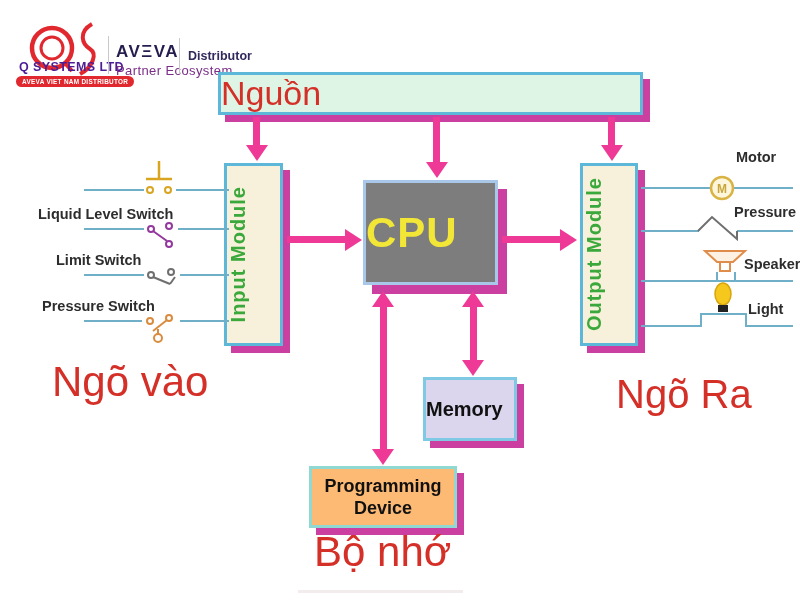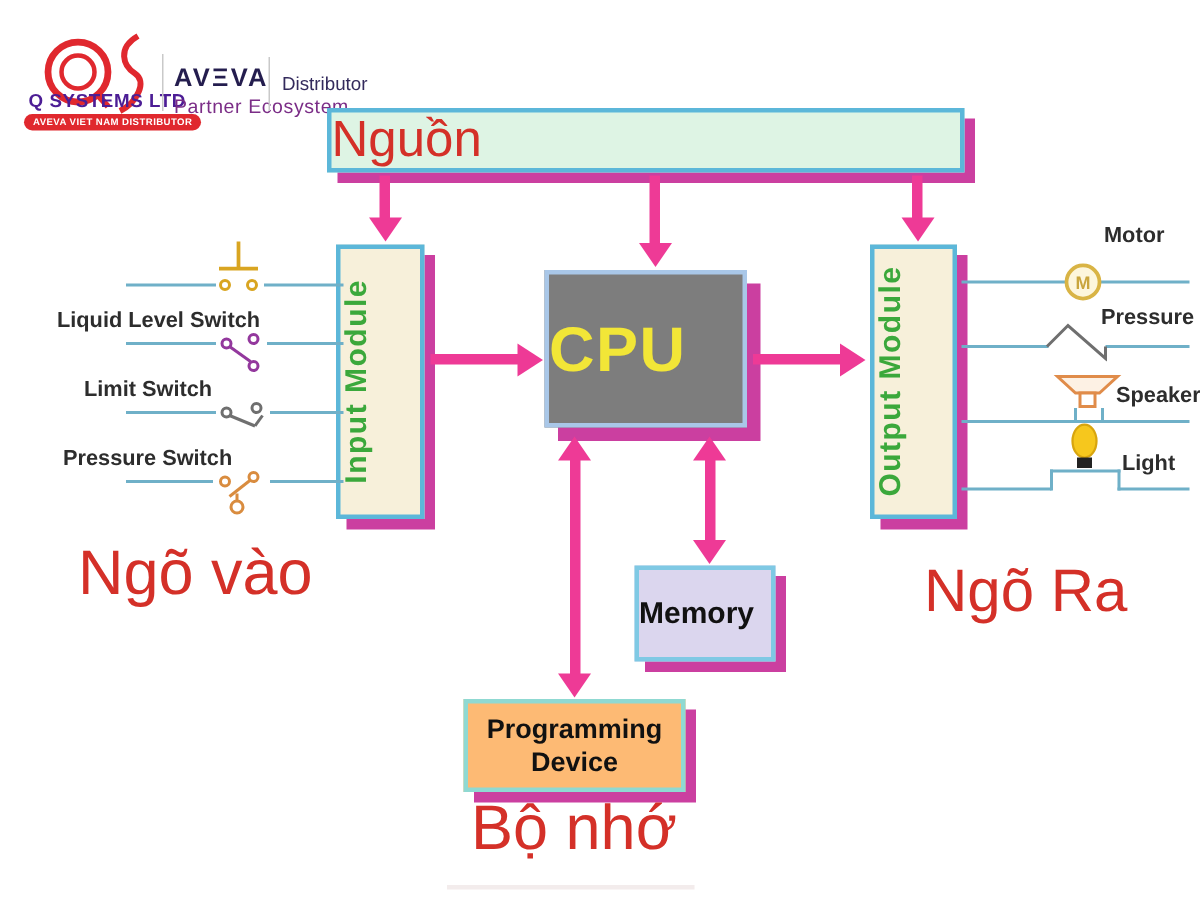--- a/index.html
+++ b/index.html
@@ -12,21 +12,21 @@
 
   
   .qs-name { color:#4c1d95; font-weight:bold; font-size:12.5px; letter-spacing:.4px; }
   .qs-badge {
     background:#e0282e; color:#fff; font-weight:bold; font-size:6.4px;
     padding:2px 6px; border-radius:8px; letter-spacing:.3px; white-space:nowrap;
   }
   .vdiv { width:1px; background:#c9c9c9; }
   .aveva-brand { color:#241d4e; font-weight:bold; font-size:17px; letter-spacing:1.5px; }
   .aveva-sub { color:#7b2d87; font-size:13px; letter-spacing:.4px; margin-top:1px; }
-  .distributor { color:#332a5c; font-weight:400; font-size:12.5px; }
+  .distributor { color:#332a5c; font-weight:700; font-size:12.5px; }
 
   
   .box {
     position:absolute; border:3px solid #5cb7d9;
     box-shadow:7px 7px 0 0 #cb3fa0;
     display:flex; align-items:center; justify-content:flex-start; text-align:center;
   }
   .power-box { background:#def4e4; color:#d43028; font-size:34px; }
   .module-box { background:#f7f0da; }
   .module-label {

